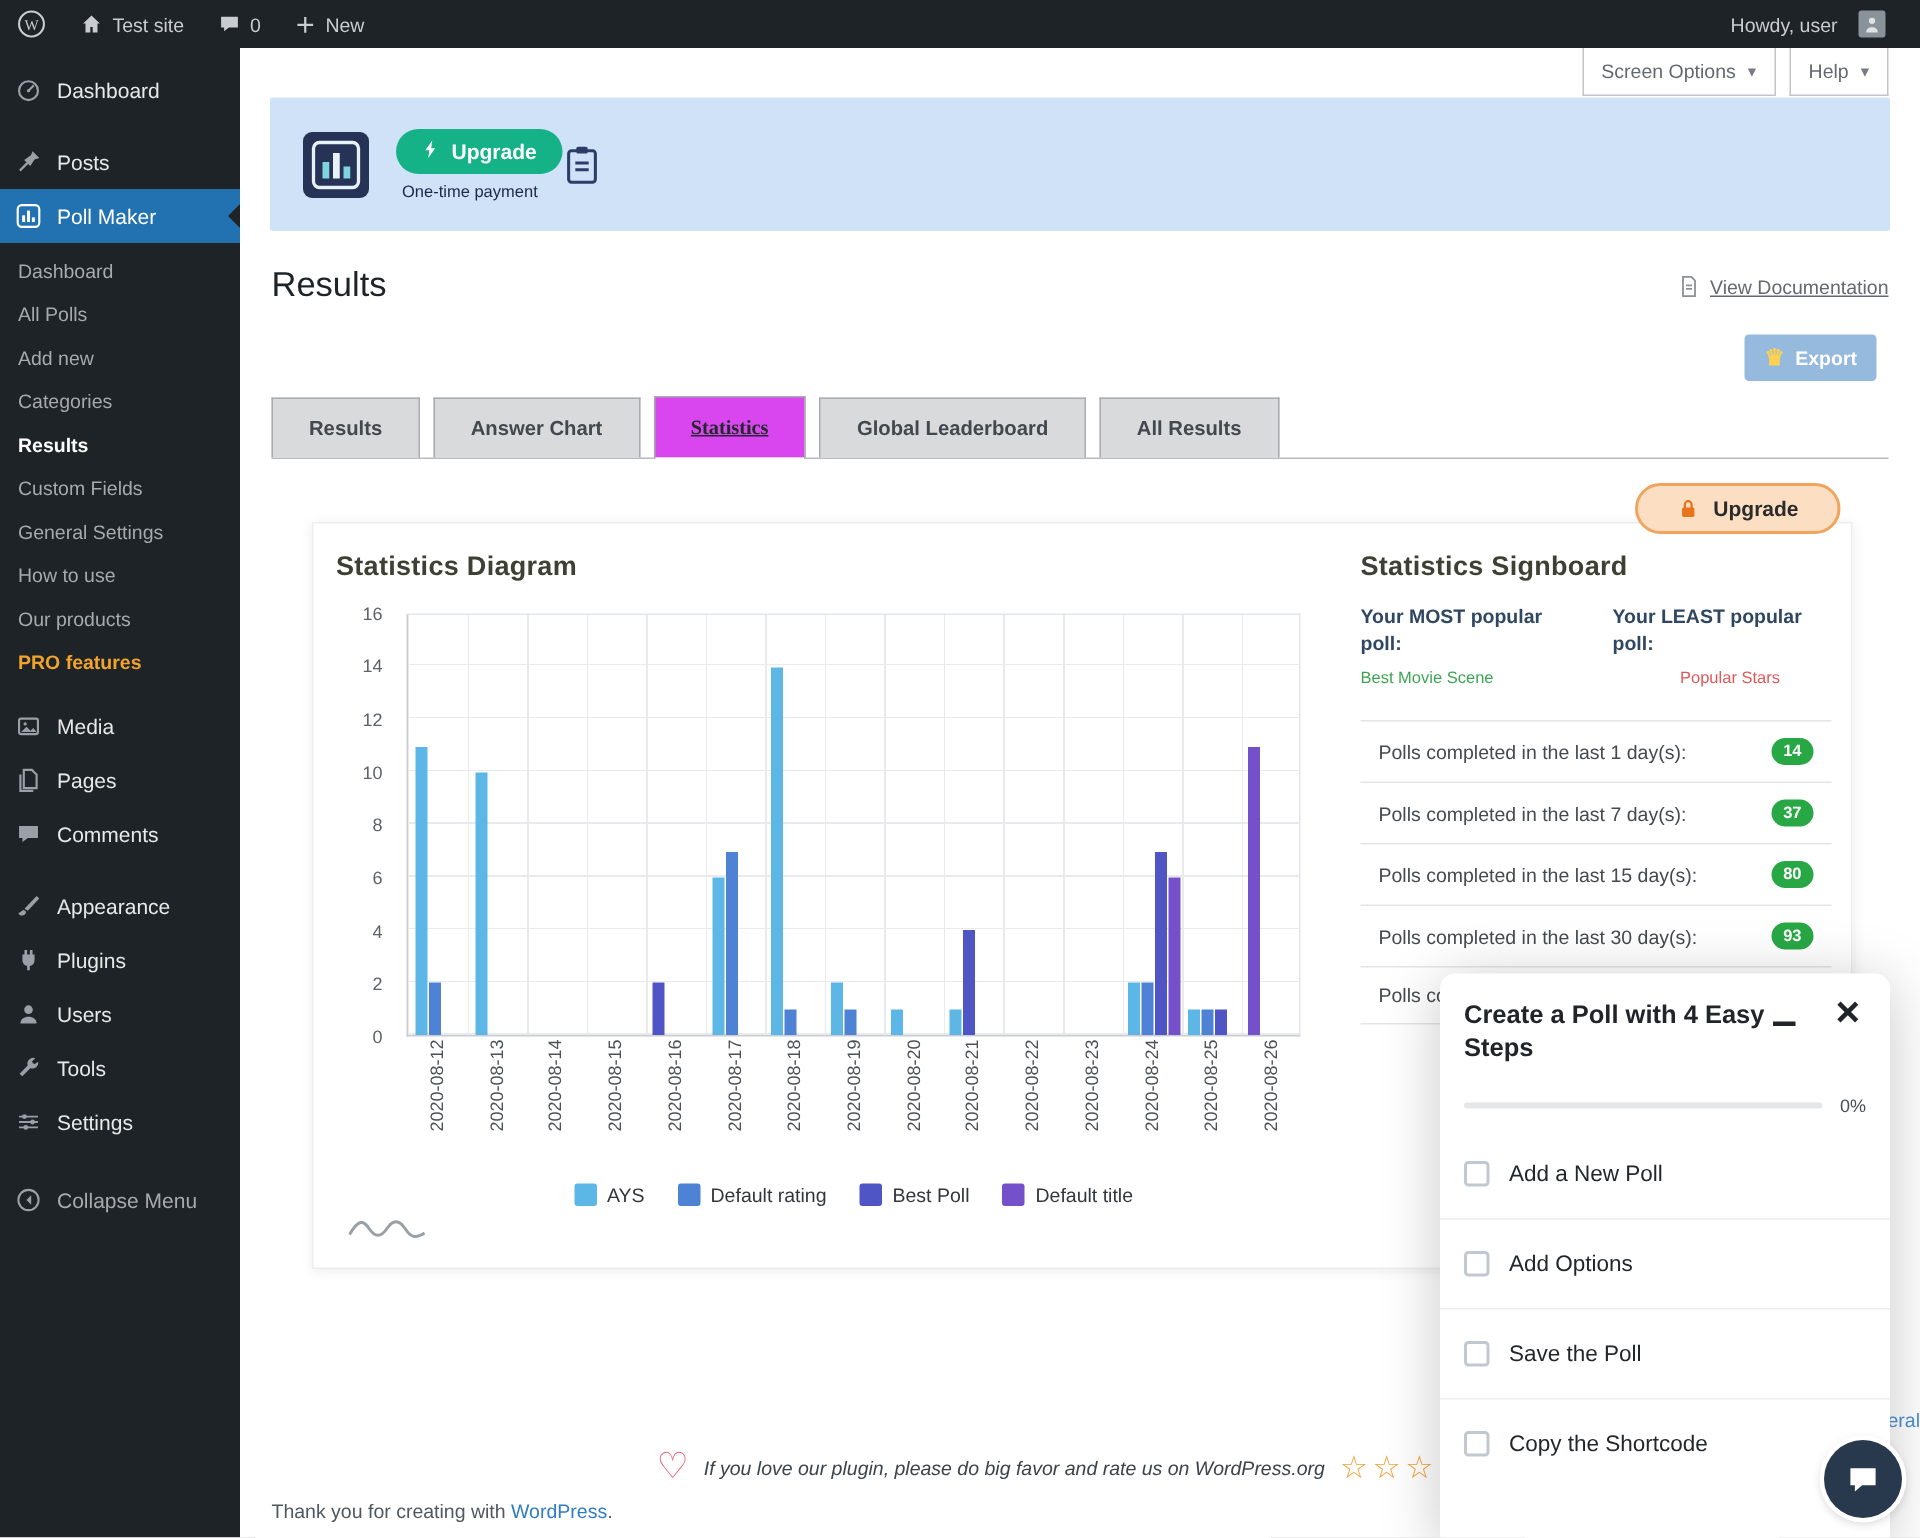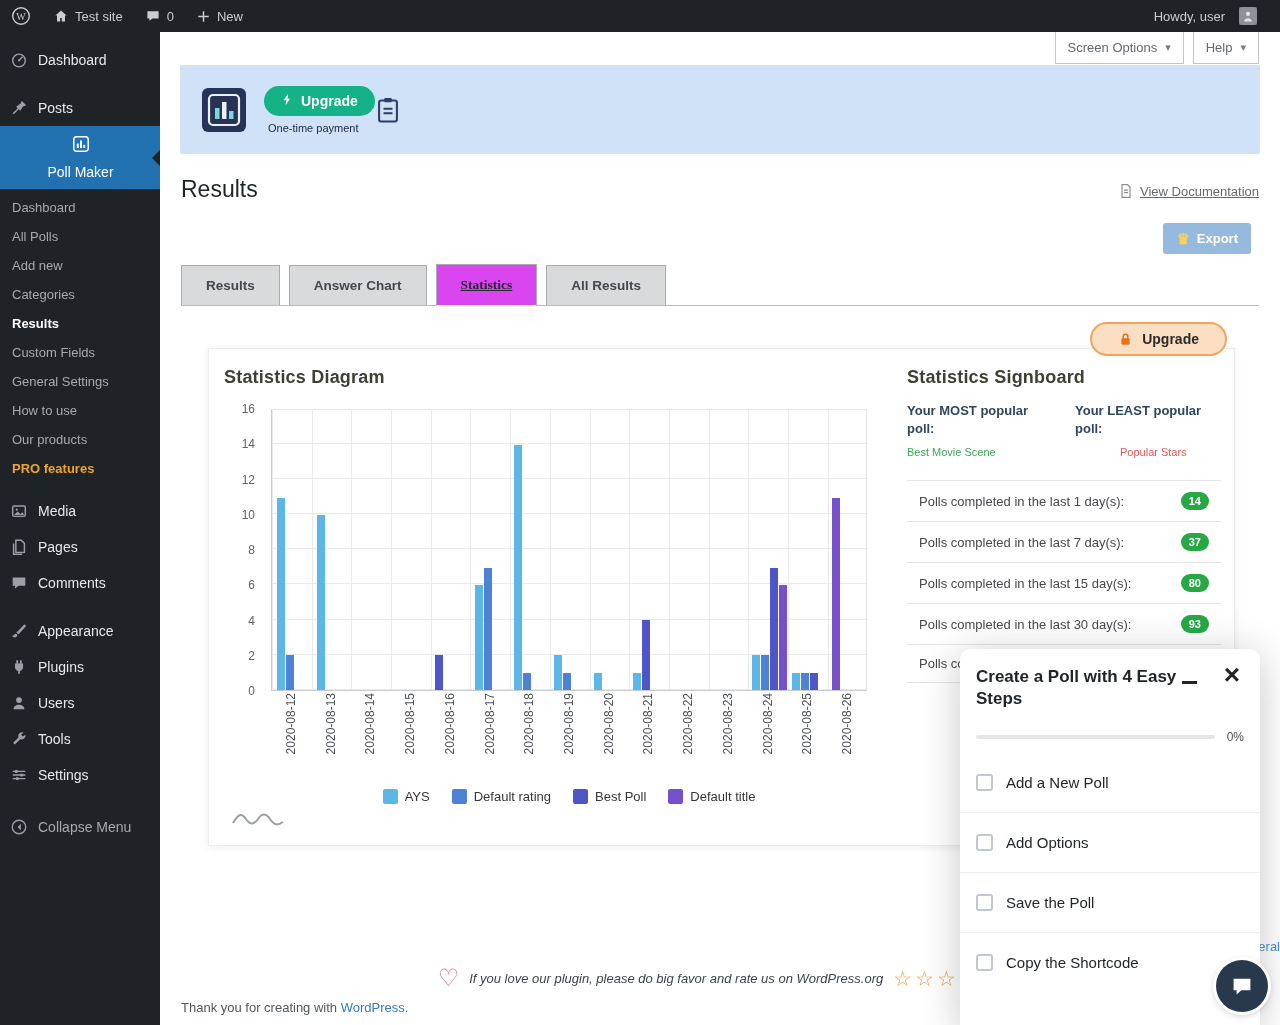--- a/index.html
+++ b/index.html
@@ -17,21 +17,21 @@
   .avatar{width:18px;height:18px;background:#8a929a;border-radius:2px;display:inline-flex;
           align-items:center;justify-content:center;margin-left:8px;color:#dfe3e6;}
 
   
   .sidebar{position:absolute;top:32px;left:0;width:160px;height:993px;background:#1d2327;
            z-index:30;padding-top:10px;font-size:14px;}
   .mi{display:flex;align-items:center;gap:9px;padding:8px 8px 8px 9px;color:#e6e8ea;
       cursor:pointer;position:relative;line-height:18px;}
   .mi .icon{width:20px;height:20px;color:#9aa0a6;display:inline-flex;align-items:center;
             justify-content:center;flex:none;}
-  .mi.active{background:#2271b1;color:#fff;flex-direction:column;}
+  .mi.active{background:#2271b1;color:#fff;}
   .mi.active .icon{color:#fff;}
   .mi.gap{margin-top:12px;}
   .mi.collapse{margin-top:16px;color:#a7aaad;}
   .mi-arrow{position:absolute;right:0;top:50%;transform:translateY(-50%);width:0;height:0;
             border-top:8px solid transparent;border-bottom:8px solid transparent;
             border-right:8px solid #1d2327;}
   .submenu{padding:4px 0 10px;background:#1d2327;}
   .smi{display:block;padding:7px 12px;color:#a7aaad;font-size:13px;cursor:pointer;text-decoration:none;}
   .smi.current{color:#fff;font-weight:bold;}
   .smi.pro{color:#f0a42c;font-weight:bold;}
@@ -393,20 +393,21 @@
       <button class="export-btn">
         <span class="crown">♛</span>
         <span>Export</span>
       </button>
     </div>
 
     <div class="tabs" id="tabs">
         <div class="tab"><span>Results</span></div>
         <div class="tab"><span>Answer Chart</span></div>
         <div class="tab active"><span>Statistics</span></div>
+        <div class="tab"><span>Global Leaderboard</span></div>
         <div class="tab"><span>All Results</span></div>
       </div>
 
     <button class="upgrade-pill">
       <span class="icon">
           <svg width="15" height="16" viewBox="0 0 20 20">
             <rect x="4.5" y="9" width="11" height="8.5" rx="1.5" fill="currentColor"></rect>
             <path d="M7 9.5V6.5a3 3 0 0 1 6 0v3" fill="none" stroke="currentColor" stroke-width="2"></path>
           </svg>
         </span>

